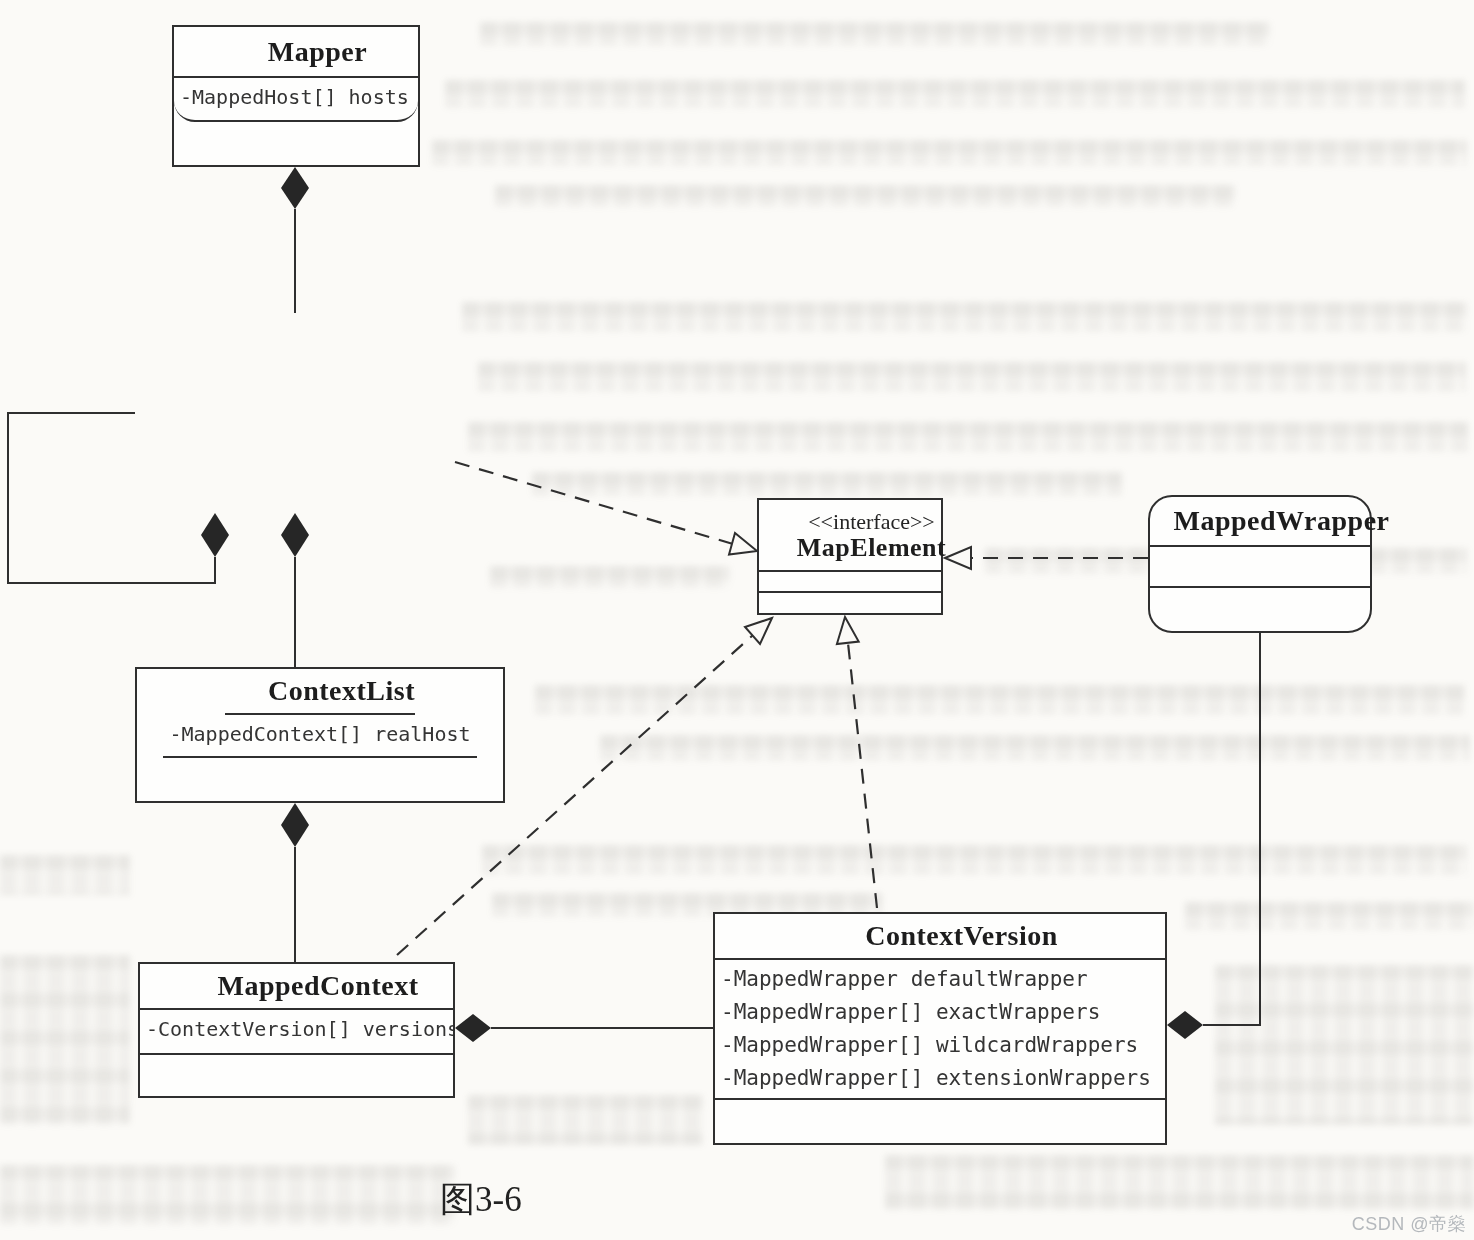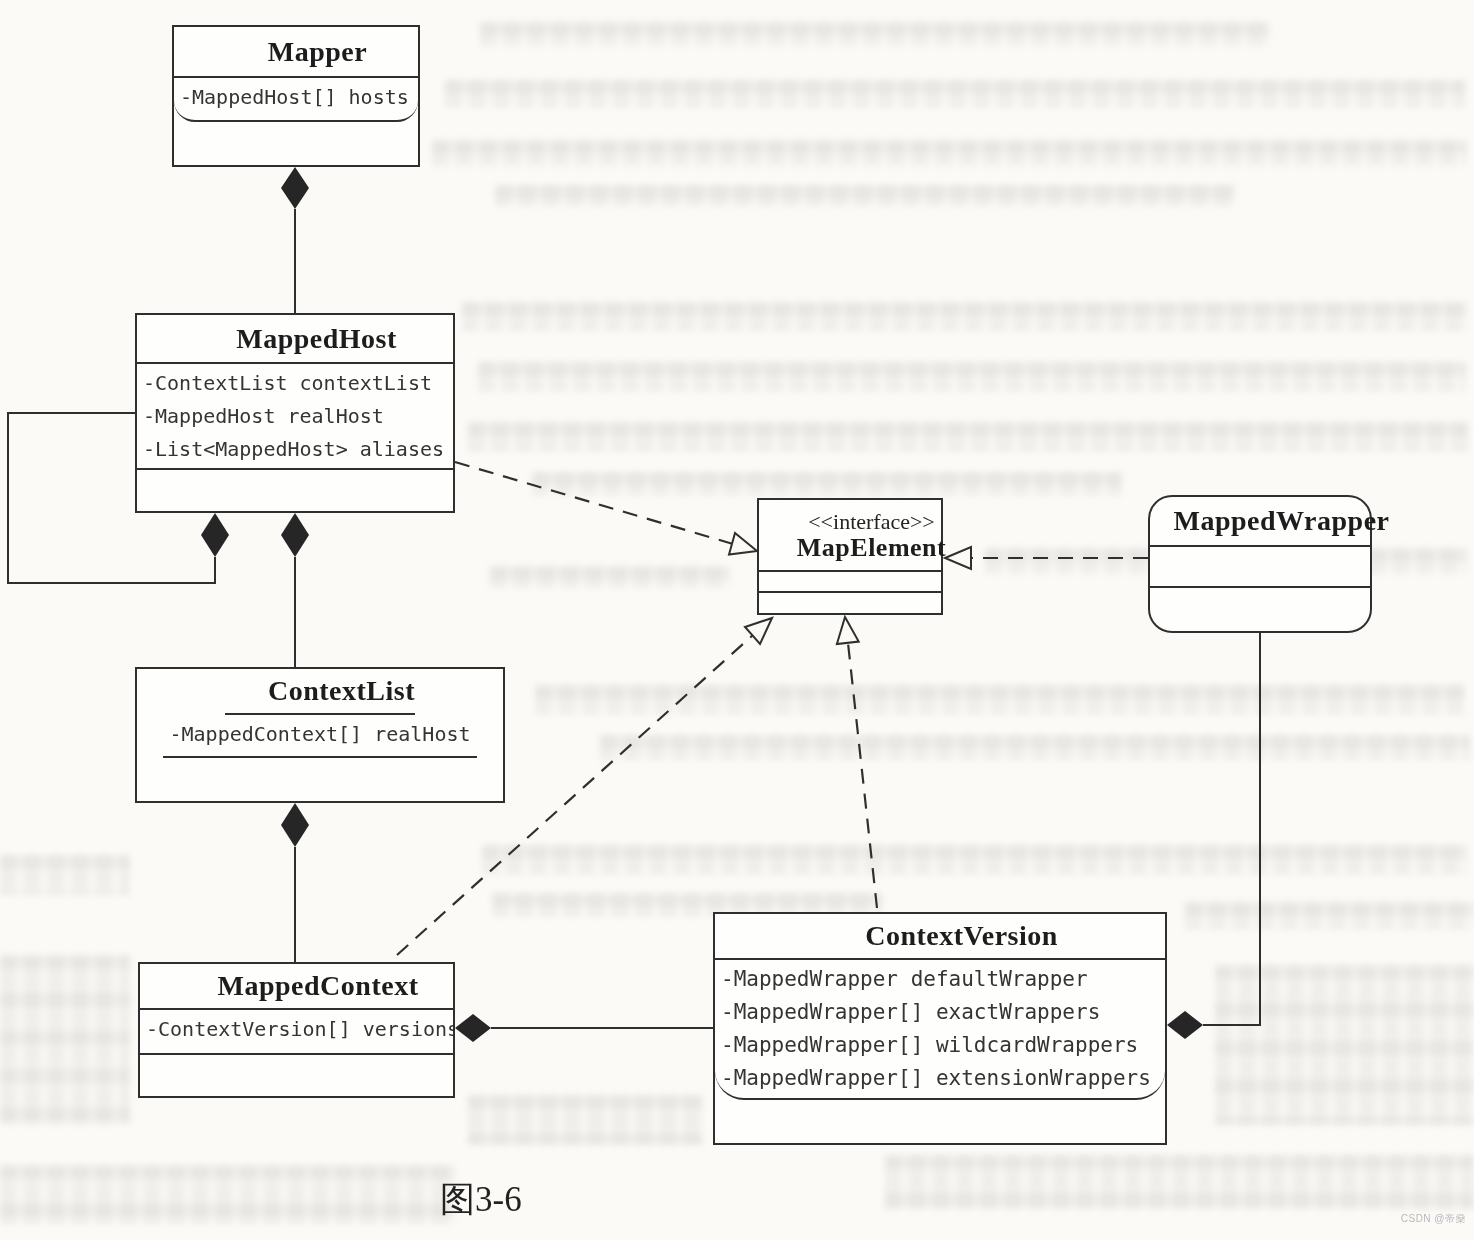--- a/index.html
+++ b/index.html
@@ -22,21 +22,21 @@
   .stereotype{font-family:"Liberation Serif","DejaVu Serif",serif;font-size:22px;color:#242424;line-height:1.15;}
   .uml-attrs{border-bottom:2px solid #2f2f2f;box-sizing:border-box;padding:3px 6px 0 6px;overflow:hidden;}
   .attr{font-family:"DejaVu Sans Mono","Liberation Mono",monospace;font-size:20px;color:#343434;
         line-height:33px;white-space:nowrap;}
   .uml-ops{flex:1;}
   .cv .attr{font-size:21px;line-height:33px;}
   
   #caption{position:absolute;left:440px;top:1176px;width:520px;display:flex;justify-content:center;
            gap:32px;font-family:"Liberation Serif","DejaVu Serif",serif;font-size:35px;color:#222;flex-direction:column;}
   
-  #watermark{position:absolute;right:8px;top:1212px;font-size:10px;color:#b4b8bc;letter-spacing:.5px;}
+  #watermark{position:absolute;right:8px;top:1212px;font-size:18px;color:#b4b8bc;letter-spacing:.5px;}
 </style>
 </head>
 <body>
 
 <div id="page">
 
   <div class="bleed" style="left:480px;top:22px;width:790px;height:24px;"></div>
   <div class="bleed" style="left:445px;top:80px;width:1020px;height:28px;"></div>
   <div class="bleed" style="left:432px;top:140px;width:1035px;height:26px;"></div>
   <div class="bleed" style="left:495px;top:185px;width:740px;height:22px;"></div>
@@ -94,31 +94,20 @@
   <div class="uml-class" style="left:172px;top:25px;width:248px;height:142px;">
     <div class="uml-title" style="height:51px;">
       <div class="cname">Mapper</div>
     </div>
     <div class="uml-attrs" style="height:44px;border-radius:21px;">
       <div class="attr">-MappedHost[] hosts</div>
     </div>
     <div class="uml-ops"></div>
   </div>
 
-  <div class="uml-class" style="left:135px;top:313px;width:320px;height:200px;">
-    <div class="uml-title" style="height:49px;">
-      <div class="cname">MappedHost</div>
-    </div>
-    <div class="uml-attrs" style="height:106px;">
-      <div class="attr">-ContextList contextList</div>
-      <div class="attr">-MappedHost realHost</div>
-      <div class="attr">-List&lt;MappedHost&gt; aliases</div>
-    </div>
-    <div class="uml-ops"></div>
-  </div>
 
   <div class="uml-class" style="left:135px;top:667px;width:370px;height:136px;align-items:center;">
     <div class="uml-title" style="height:46px;">
       <div class="cname">ContextList</div>
     </div>
     <div class="uml-attrs" style="height:43px;">
       <div class="attr">-MappedContext[] realHost</div>
     </div>
     <div class="uml-ops"></div>
   </div>
@@ -147,21 +136,21 @@
       <div class="cname">MappedWrapper</div>
     </div>
     <div class="uml-attrs" style="height:41px;"></div>
     <div class="uml-ops"></div>
   </div>
 
   <div class="uml-class cv" style="left:713px;top:912px;width:454px;height:233px;">
     <div class="uml-title" style="height:46px;">
       <div class="cname">ContextVersion</div>
     </div>
-    <div class="uml-attrs" style="height:140px;border-radius:29px;">
+    <div class="uml-attrs" style="height:140px;">
       <div class="attr">-MappedWrapper defaultWrapper</div>
       <div class="attr">-MappedWrapper[] exactWrappers</div>
       <div class="attr">-MappedWrapper[] wildcardWrappers</div>
       <div class="attr">-MappedWrapper[] extensionWrappers</div>
     </div>
     <div class="uml-ops"></div>
   </div>
 
   <div id="caption">
     <span>图3-6</span>

